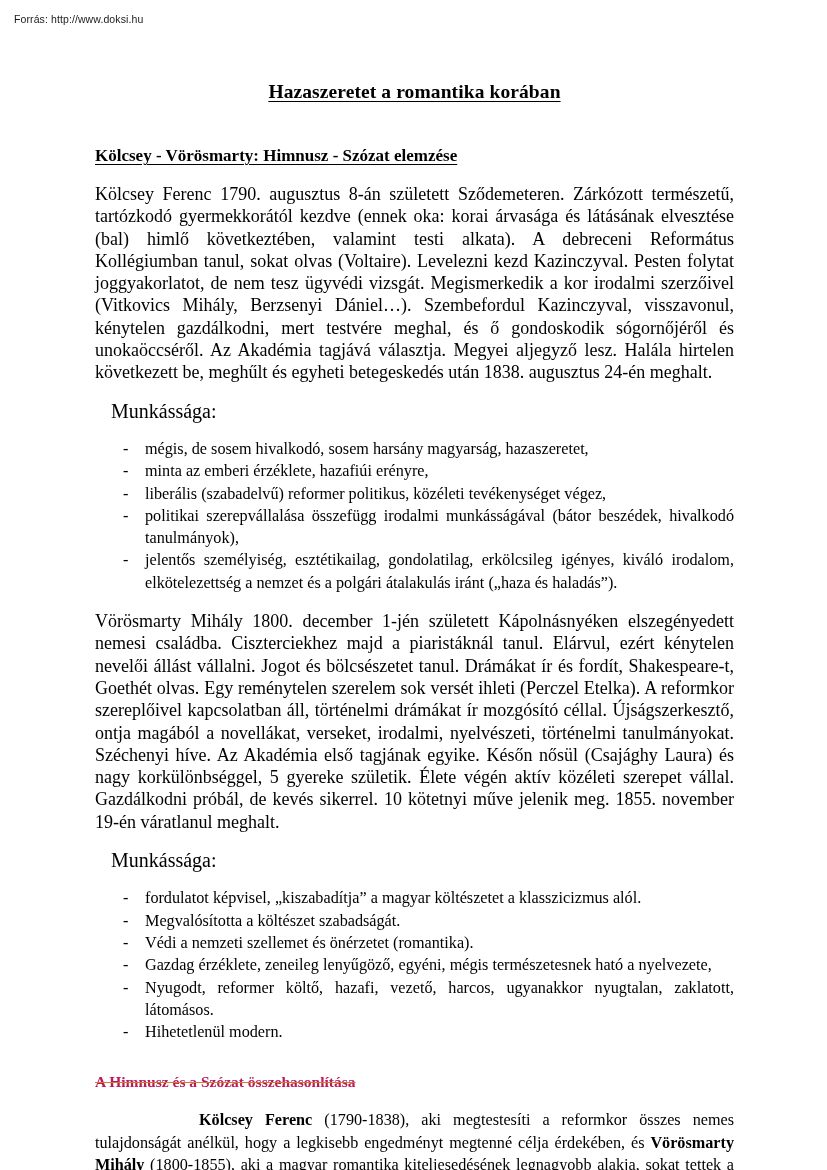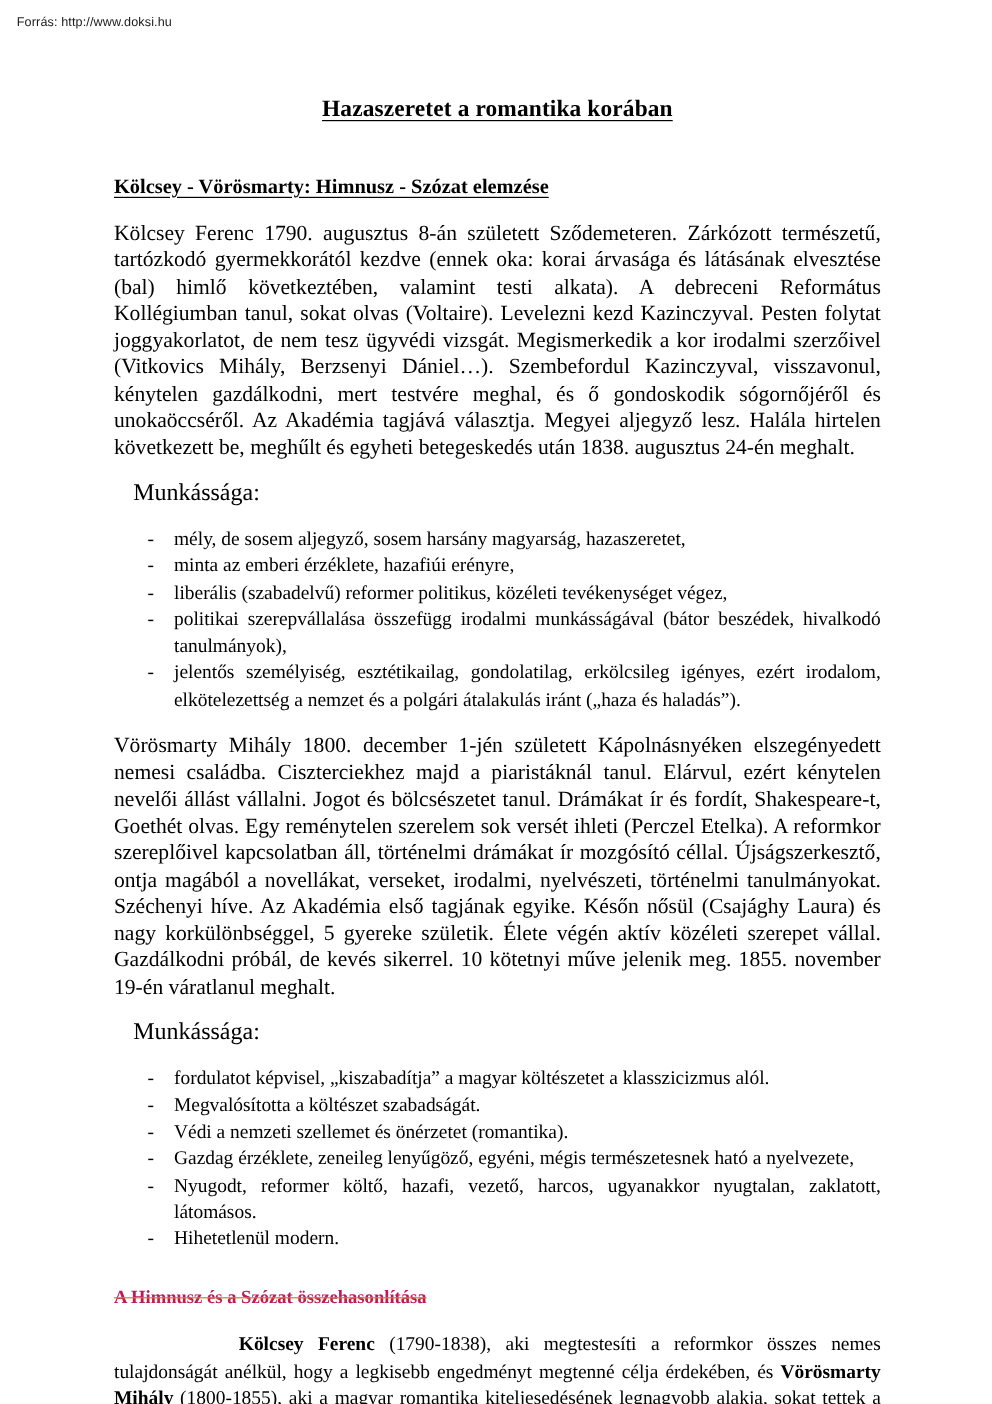--- a/index.html
+++ b/index.html
@@ -151,37 +151,37 @@
 
     <h2 class="section-title">Kölcsey - Vörösmarty: Himnusz - Szózat elemzése</h2>
 
     <p class="body-text">Kölcsey Ferenc 1790. augusztus 8-án született Sződemeteren. Zárkózott természetű, tartózkodó gyermekkorától kezdve (ennek oka: korai árvasága és látásának elvesztése (bal) himlő következtében, valamint testi alkata). A debreceni Református Kollégiumban tanul, sokat olvas (Voltaire). Levelezni kezd Kazinczyval. Pesten folytat joggyakorlatot, de nem tesz ügyvédi vizsgát. Megismerkedik a kor irodalmi szerzőivel (Vitkovics Mihály, Berzsenyi Dániel…). Szembefordul Kazinczyval, visszavonul, kénytelen gazdálkodni, mert testvére meghal, és ő gondoskodik sógornőjéről és unokaöccséről. Az Akadémia tagjává választja. Megyei aljegyző lesz. Halála hirtelen következett be, meghűlt és egyheti betegeskedés után 1838. augusztus 24-én meghalt.</p>
 
     <p class="works-label">Munkássága:</p>
 
     <ul class="dash-list">
       <li>
         <span class="dash">-</span>
-        <span class="txt">mély, de sosem aljegyző, sosem harsány magyarság, hazaszeretet,</span>
+        <span class="txt">mégis, de sosem hivalkodó, sosem harsány magyarság, hazaszeretet,</span>
       </li>
       <li>
         <span class="dash">-</span>
         <span class="txt">minta az emberi érzéklete, hazafiúi erényre,</span>
       </li>
       <li>
         <span class="dash">-</span>
         <span class="txt">liberális (szabadelvű) reformer politikus, közéleti tevékenységet végez,</span>
       </li>
       <li>
         <span class="dash">-</span>
         <span class="txt">politikai szerepvállalása összefügg irodalmi munkásságával (bátor beszédek, hivalkodó tanulmányok),</span>
       </li>
       <li>
         <span class="dash">-</span>
-        <span class="txt">jelentős személyiség, esztétikailag, gondolatilag, erkölcsileg igényes, ezért irodalom, elkötelezettség a nemzet és a polgári átalakulás iránt („haza és haladás”).</span>
+        <span class="txt">jelentős személyiség, esztétikailag, gondolatilag, erkölcsileg igényes, kiváló irodalom, elkötelezettség a nemzet és a polgári átalakulás iránt („haza és haladás”).</span>
       </li>
     </ul>
 
     <p class="body-text">Vörösmarty Mihály 1800. december 1-jén született Kápolnásnyéken elszegényedett nemesi családba. Ciszterciekhez majd a piaristáknál tanul. Elárvul, ezért kénytelen nevelői állást vállalni. Jogot és bölcsészetet tanul. Drámákat ír és fordít, Shakespeare-t, Goethét olvas. Egy reménytelen szerelem sok versét ihleti (Perczel Etelka). A reformkor szereplőivel kapcsolatban áll, történelmi drámákat ír mozgósító céllal. Újságszerkesztő, ontja magából a novellákat, verseket, irodalmi, nyelvészeti, történelmi tanulmányokat. Széchenyi híve. Az Akadémia első tagjának egyike. Későn nősül (Csajághy Laura) és nagy korkülönbséggel, 5 gyereke születik. Élete végén aktív közéleti szerepet vállal. Gazdálkodni próbál, de kevés sikerrel. 10 kötetnyi műve jelenik meg. 1855. november 19-én váratlanul meghalt.</p>
 
     <p class="works-label">Munkássága:</p>
 
     <ul class="dash-list">
       <li>
         <span class="dash">-</span>

